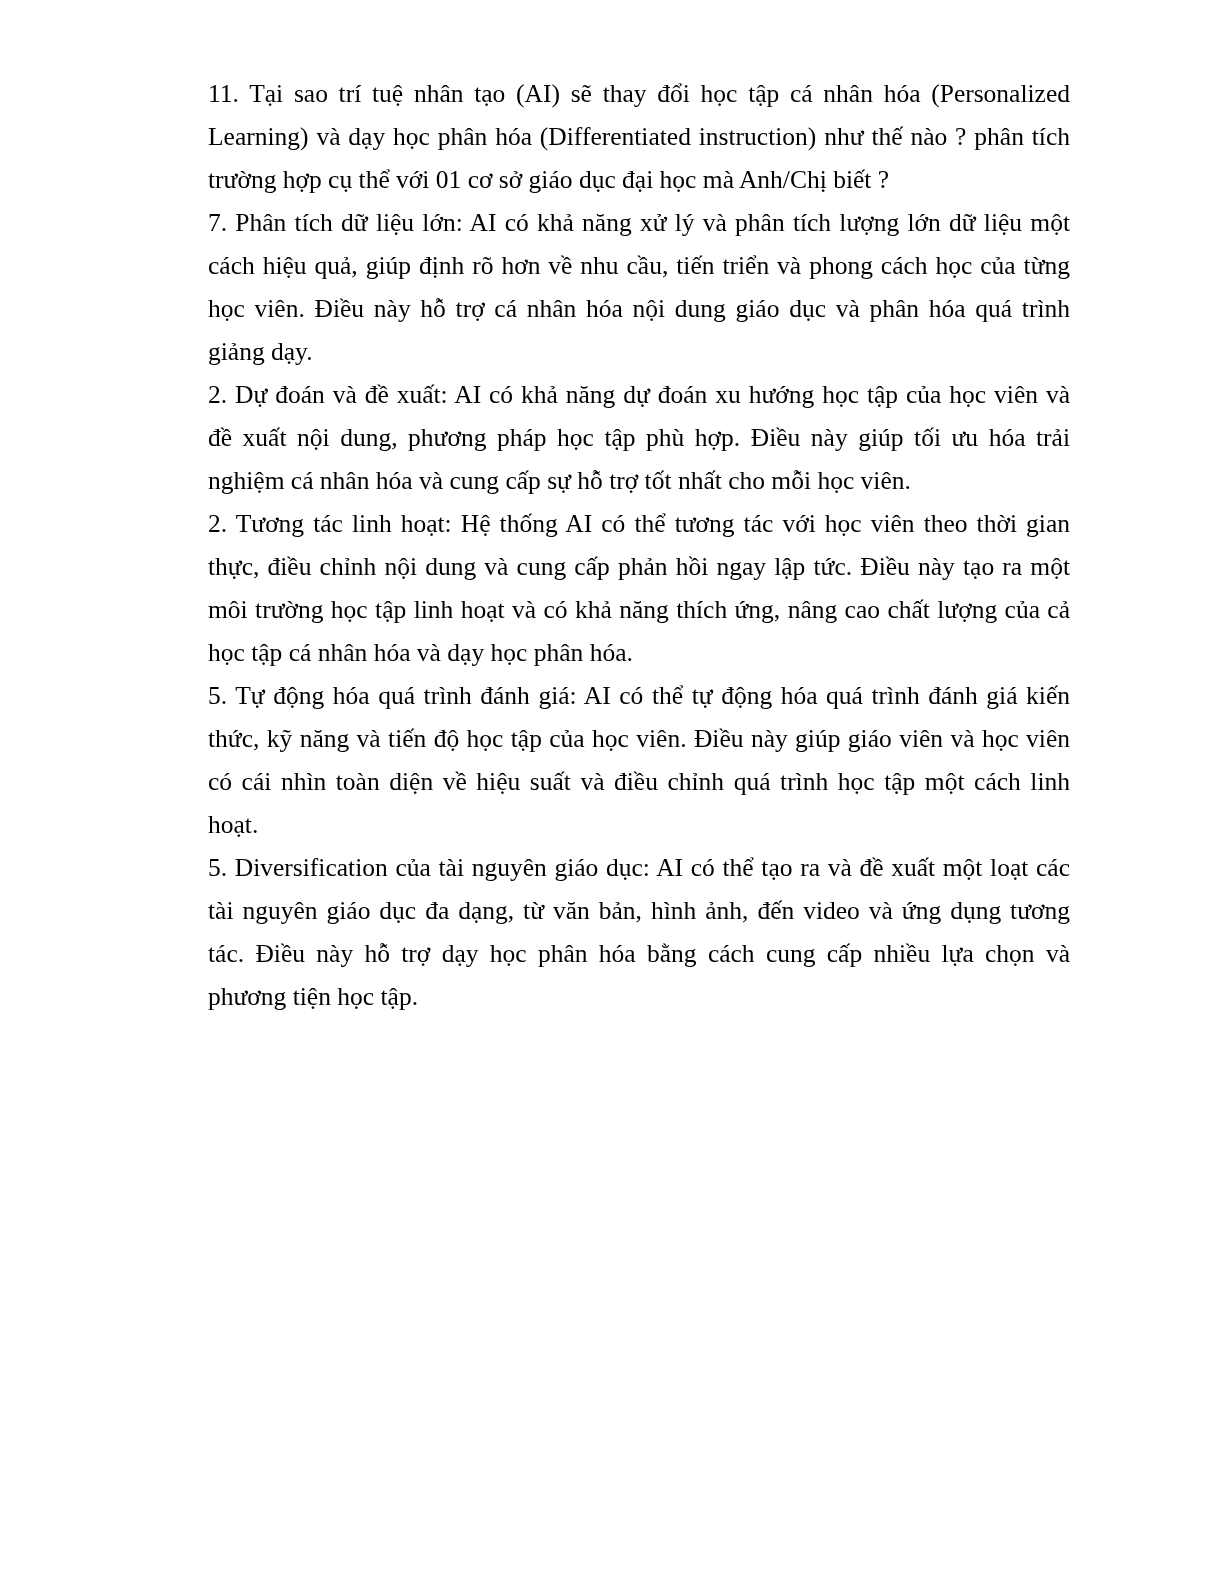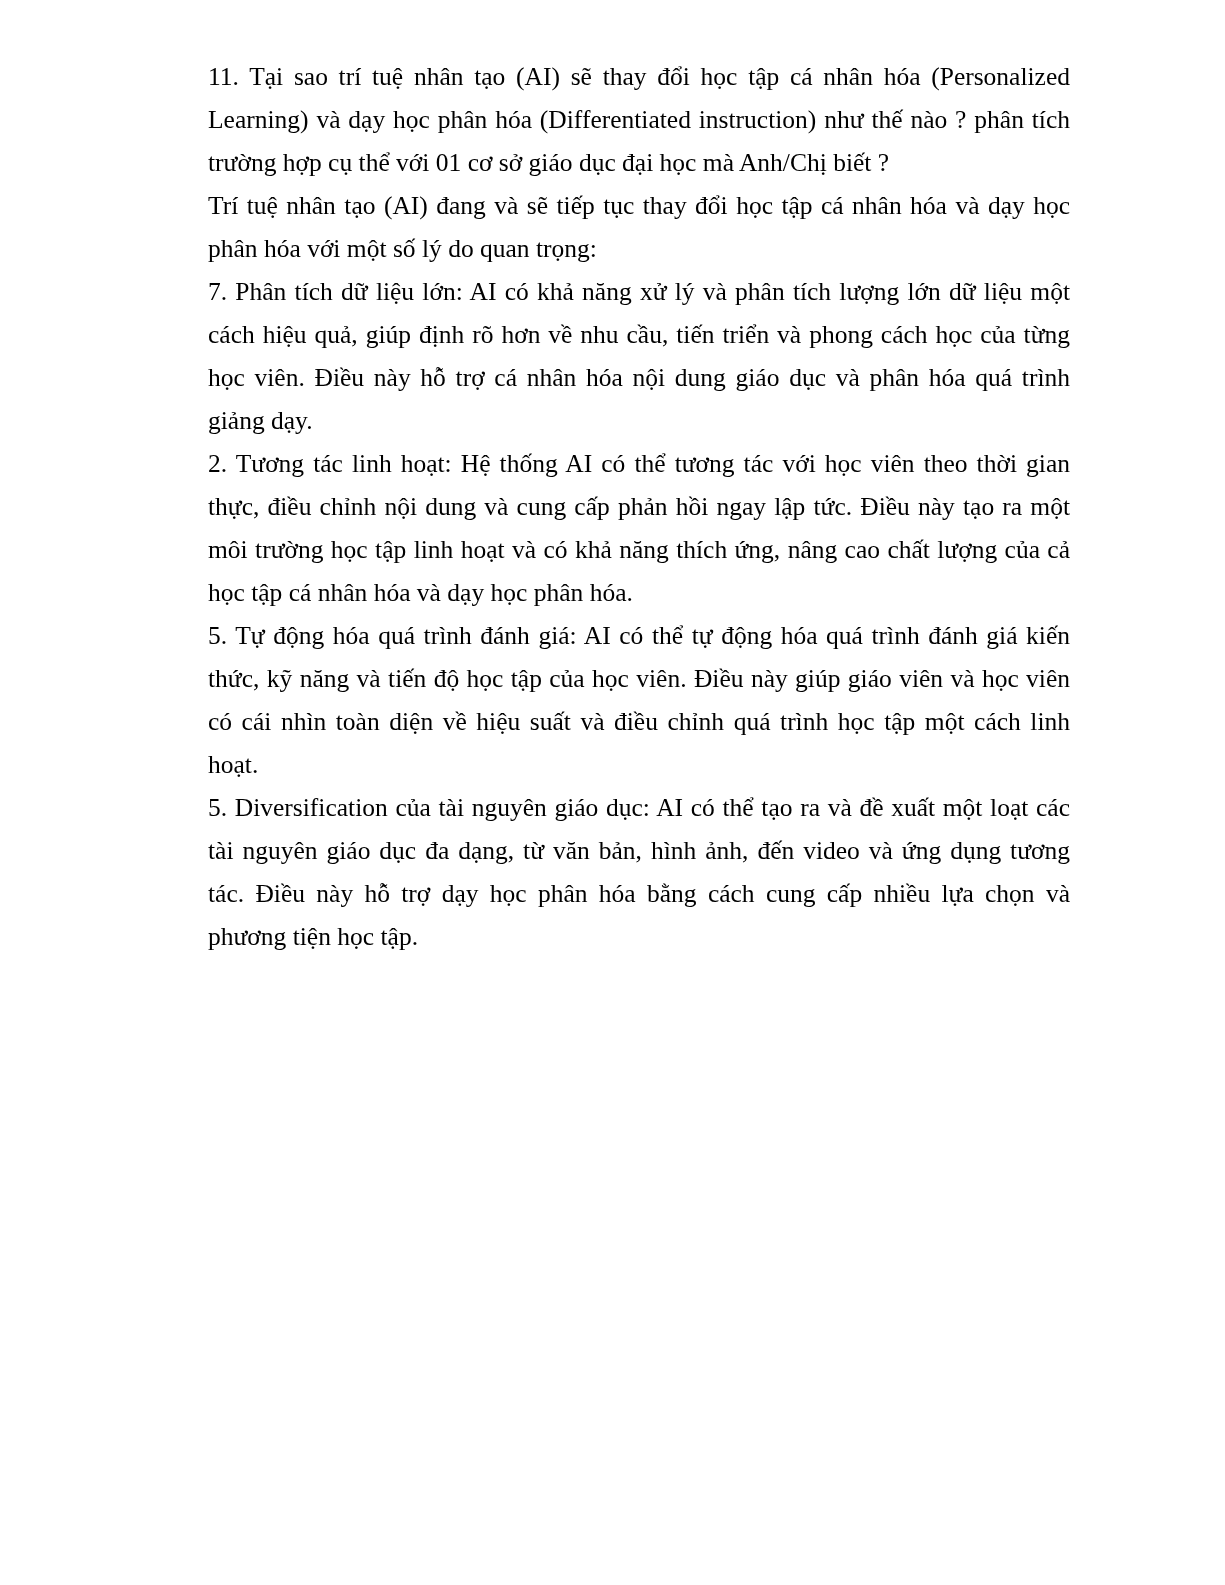--- a/index.html
+++ b/index.html
@@ -14,20 +14,21 @@
     color: #000000;
     -webkit-font-smoothing: antialiased;
   }
   .page {
     position: relative;
     width: 1225px;
     height: 1236px;
     background: #ffffff;
     box-sizing: border-box;
     padding: 55px 155px 0 208px;
+    margin-top: 17px;
   }
   .doc-body {
     width: 862px;
   }
   p {
     margin: 0;
     font-size: 25.5px;
     line-height: 43px;
     text-align: justify;
     text-justify: inter-word;
@@ -46,28 +47,28 @@
 </head>
 <body>
 
 <div class="page">
   <div class="doc-body">
 
     <div class="block question">
       <p class="para">11. Tại sao trí tuệ nhân tạo (AI) sẽ thay đổi học tập cá nhân hóa (Personalized Learning) và dạy học phân hóa (Differentiated instruction) như thế nào ? phân tích trường hợp cụ thể với 01 cơ sở giáo dục đại học mà Anh/Chị biết ?</p>
     </div>
 
-    <div class="block">
-      <p class="para">Trí tuệ nhân tạo (AI) đang và sẽ tiếp tục thay đổi học tập cá nhân hóa và dạy học phân hóa với một số lý do quan trọng:</p>
-    </div>
 
     <div class="block">
       <p class="para">7. Phân tích dữ liệu lớn: AI có khả năng xử lý và phân tích lượng lớn dữ liệu một cách hiệu quả, giúp định rõ hơn về nhu cầu, tiến triển và phong cách học của từng học viên. Điều này hỗ trợ cá nhân hóa nội dung giáo dục và phân hóa quá trình giảng dạy.</p>
     </div>
 
+    <div class="block">
+      <p class="para">2. Dự đoán và đề xuất: AI có khả năng dự đoán xu hướng học tập của học viên và đề xuất nội dung, phương pháp học tập phù hợp. Điều này giúp tối ưu hóa trải nghiệm cá nhân hóa và cung cấp sự hỗ trợ tốt nhất cho mỗi học viên.</p>
+    </div>
 
     <div class="block">
       <p class="para">2. Tương tác linh hoạt: Hệ thống AI có thể tương tác với học viên theo thời gian thực, điều chỉnh nội dung và cung cấp phản hồi ngay lập tức. Điều này tạo ra một môi trường học tập linh hoạt và có khả năng thích ứng, nâng cao chất lượng của cả học tập cá nhân hóa và dạy học phân hóa.</p>
     </div>
 
     <div class="block">
       <p class="para">5. Tự động hóa quá trình đánh giá: AI có thể tự động hóa quá trình đánh giá kiến thức, kỹ năng và tiến độ học tập của học viên. Điều này giúp giáo viên và học viên có cái nhìn toàn diện về hiệu suất và điều chỉnh quá trình học tập một cách linh hoạt.</p>
     </div>
 
     <div class="block">

